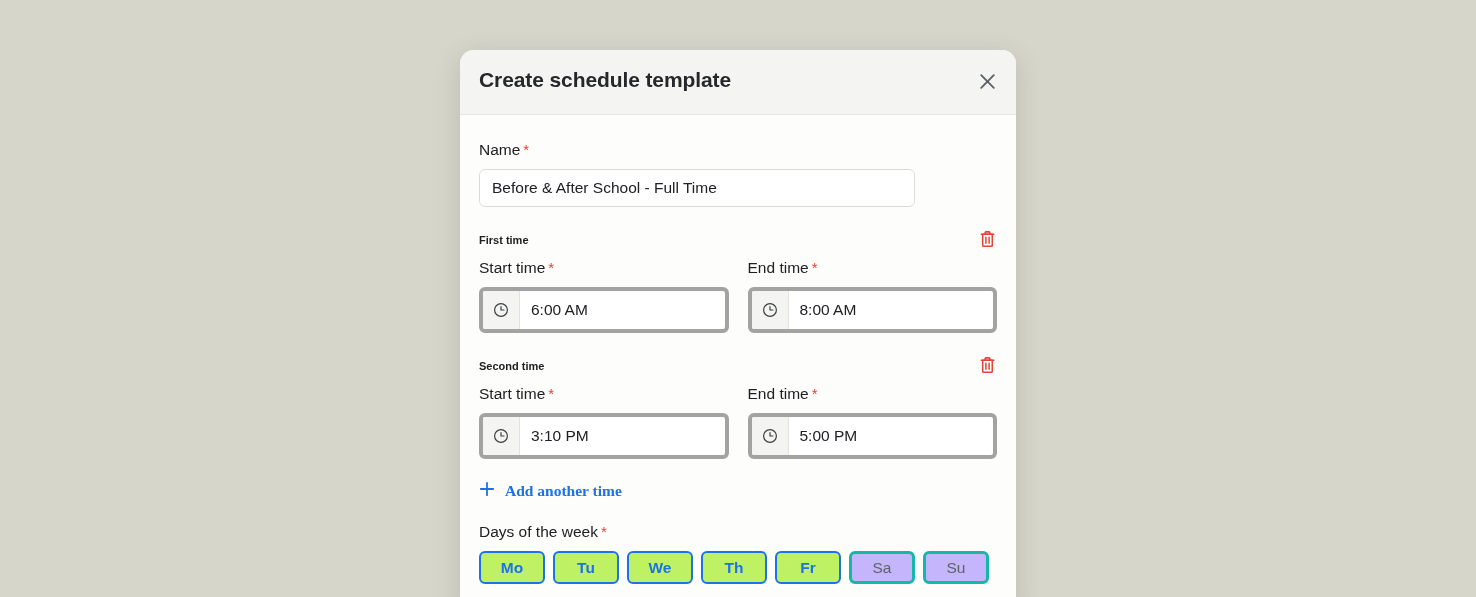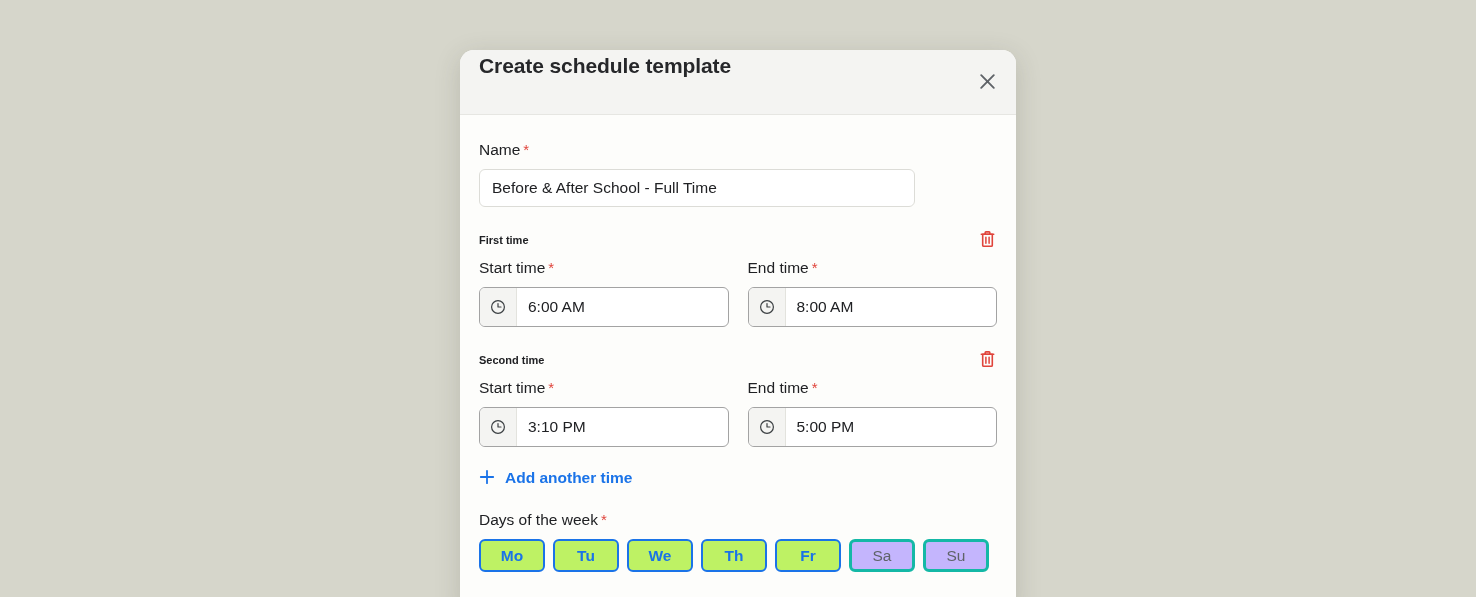--- a/index.html
+++ b/index.html
@@ -39,21 +39,21 @@
     position: relative;
     height: 65px;
     background: #f4f4f2;
     border-bottom: 1px solid #e6e6e2;
     box-sizing: border-box;
   }
 
   .modal-title {
     position: absolute;
     left: 19px;
-    top: 4px;
+    top: 18px;
     font-size: 21px;
     font-weight: bold;
     color: #26272a;
     letter-spacing: -0.1px;
     white-space: nowrap;
   }
 
   .close-button {
     position: absolute;
     right: 13px;
@@ -141,21 +141,21 @@
     margin-top: 8px;
   }
   .time-col { width: 250px; }
 
   .time-input {
     display: flex;
     align-items: stretch;
     height: 38px;
     margin-top: 9px;
     background: #ffffff;
-    border: 1px solid #a3a3a3;
+    border: 4px solid #a3a3a3;
     border-radius: 6px;
     overflow: hidden;
   }
   .time-prefix {
     width: 36px;
     display: flex;
     align-items: center;
     justify-content: center;
     background: #f4f4f2;
     border-right: 1px solid #e3e3de;
@@ -166,28 +166,28 @@
     display: flex;
     align-items: center;
     padding-left: 11px;
     font-size: 15.5px;
     color: #202124;
   }
 
   
   .add-link {
     display: inline-flex;
-    align-items: flex-start;
+    align-items: center;
     gap: 10px;
     margin-top: 22px;
     background: transparent;
     border: 0;
     padding: 0;
     cursor: pointer;
-    font-family: Liberation Sans, sans-serif;
+    font-family: Liberation Serif, serif;
     font-size: 15.5px;
     font-weight: bold;
     color: #1a73e8;
   }
 
   
   .days-block { margin-top: 21px; }
   .days-row {
     display: flex;
     gap: 0;

